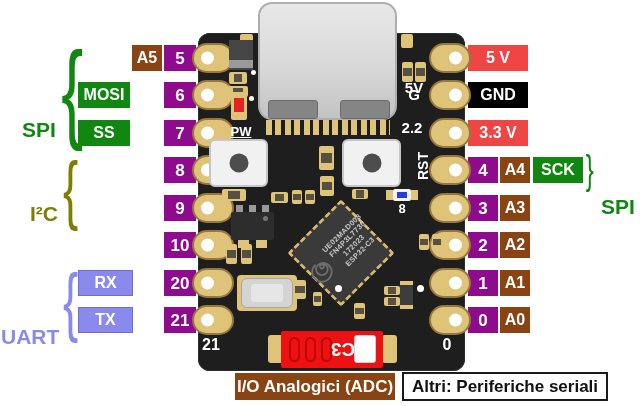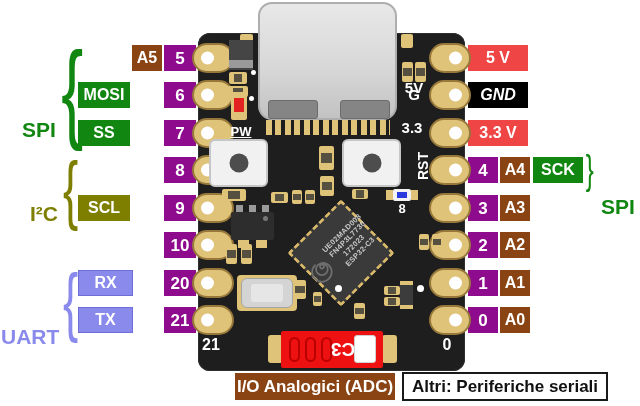--- a/index.html
+++ b/index.html
@@ -8,21 +8,21 @@
   .abs{position:absolute;}
   .box{position:absolute;display:flex;align-items:center;justify-content:center;
        color:#fff;font-size:16px;line-height:1;}
   .num{font-size:17px;}
   .green{background:var(--green);}
   .olive{background:var(--olive);}
   .peri{background:var(--periwinkle);border:1px solid #6e6ed6;}
   .purple{background:var(--purple);}
   .brown{background:var(--brown);}
   .red{background:var(--red);}
-  .blackbox{background:var(--black);font-style:italic;}
+  .blackbox{background:var(--black);}
   .grouplabel{position:absolute;font-size:21px;line-height:1;margin-top:35px;}
   .brace{position:absolute;font-weight:normal;transform:scaleX(0.6);transform-origin:center;}
   
   .board{position:absolute;left:198px;top:33px;width:267px;height:338px;background:var(--board);
          border-radius:12px;box-shadow:inset 0 0 0 1px #2e2e2e;}
   .pad{position:absolute;width:42px;height:30px;background:var(--gold);border:2px solid #97783a;
        border-radius:16px;box-sizing:border-box;}
   .pad::after{content:'';position:absolute;width:13px;height:13px;background:#fff;border-radius:50%;
        top:50%;transform:translateY(-50%);}
   .pad.pl::after{left:7px;}
@@ -64,21 +64,20 @@
   <div class="box purple num" style="left:164px;top:82px;width:32px;height:26px;">6</div>
 
   <div class="box green" style="left:78px;top:120px;width:52px;height:26px;">SS</div>
   <div class="box purple num" style="left:164px;top:120px;width:32px;height:26px;">7</div>
 
   <div class="grouplabel" style="left:30px;top:168px;color:var(--olive);">I²C</div>
   <div class="brace" style="left:58px;top:154px;font-size:76px;line-height:70px;color:var(--olive);">{</div>
 
   <div class="box purple num" style="left:164px;top:157px;width:32px;height:26px;">8</div>
 
-  <div class="box olive" style="left:78px;top:195px;width:52px;height:26px;">SCL</div>
   <div class="box purple num" style="left:164px;top:195px;width:32px;height:26px;">9</div>
 
   <div class="box purple num" style="left:164px;top:232px;width:32px;height:26px;">10</div>
 
   <div class="grouplabel" style="left:1px;top:291px;color:var(--periwinkle);">UART</div>
   <div class="brace" style="left:58px;top:266px;font-size:76px;line-height:70px;color:var(--periwinkle);">{</div>
 
   <div class="box peri" style="left:78px;top:270px;width:55px;height:26px;box-sizing:border-box;">RX</div>
   <div class="box purple num" style="left:164px;top:270px;width:32px;height:26px;">20</div>
 
@@ -144,21 +143,21 @@
   <div class="abs" style="left:231px;top:92px;width:16px;height:28px;background:var(--gold);border-radius:2px;"></div>
   <div class="abs" style="left:234px;top:98px;width:10px;height:14px;background:var(--red_led);"></div>
   <div class="dot" style="left:251px;top:70px;width:5px;height:5px;"></div>
   <div class="dot" style="left:249px;top:96px;width:5px;height:5px;"></div>
 
   <div class="silk" style="left:226px;top:124px;width:30px;height:15px;text-decoration:underline;">PW</div>
   <div class="silk rot" style="left:221px;top:153px;width:50px;height:16px;font-size:14px;">BOOT</div>
   <div class="silk rot" style="left:398px;top:158px;width:50px;height:16px;font-size:14px;">RST</div>
   <div class="silk" style="left:398px;top:44px;width:32px;height:16px;font-size:15px;margin-top:35px;">5V</div>
   <div class="silk" style="left:402px;top:86px;width:24px;height:16px;font-size:15px;">G</div>
-  <div class="silk" style="left:394px;top:119px;width:36px;height:16px;font-size:15px;">3.3</div>
+  <div class="silk" style="left:394px;top:119px;width:36px;height:16px;font-size:15px;">2.2</div>
   <div class="silk" style="left:198px;top:336px;width:26px;height:18px;font-size:16px;">21</div>
   <div class="silk" style="left:438px;top:336px;width:18px;height:18px;font-size:16px;">0</div>
 
   <div class="smd v" style="left:402px;top:62px;width:11px;height:20px;"></div>
   <div class="smd v" style="left:415px;top:62px;width:11px;height:20px;"></div>
 
   <div class="btn" style="left:209px;top:139px;"></div>
   <div class="btn" style="left:342px;top:139px;"></div>
   <div class="smd v" style="left:319px;top:146px;width:15px;height:24px;"></div>
   <div class="smd v" style="left:320px;top:176px;width:14px;height:20px;"></div>

